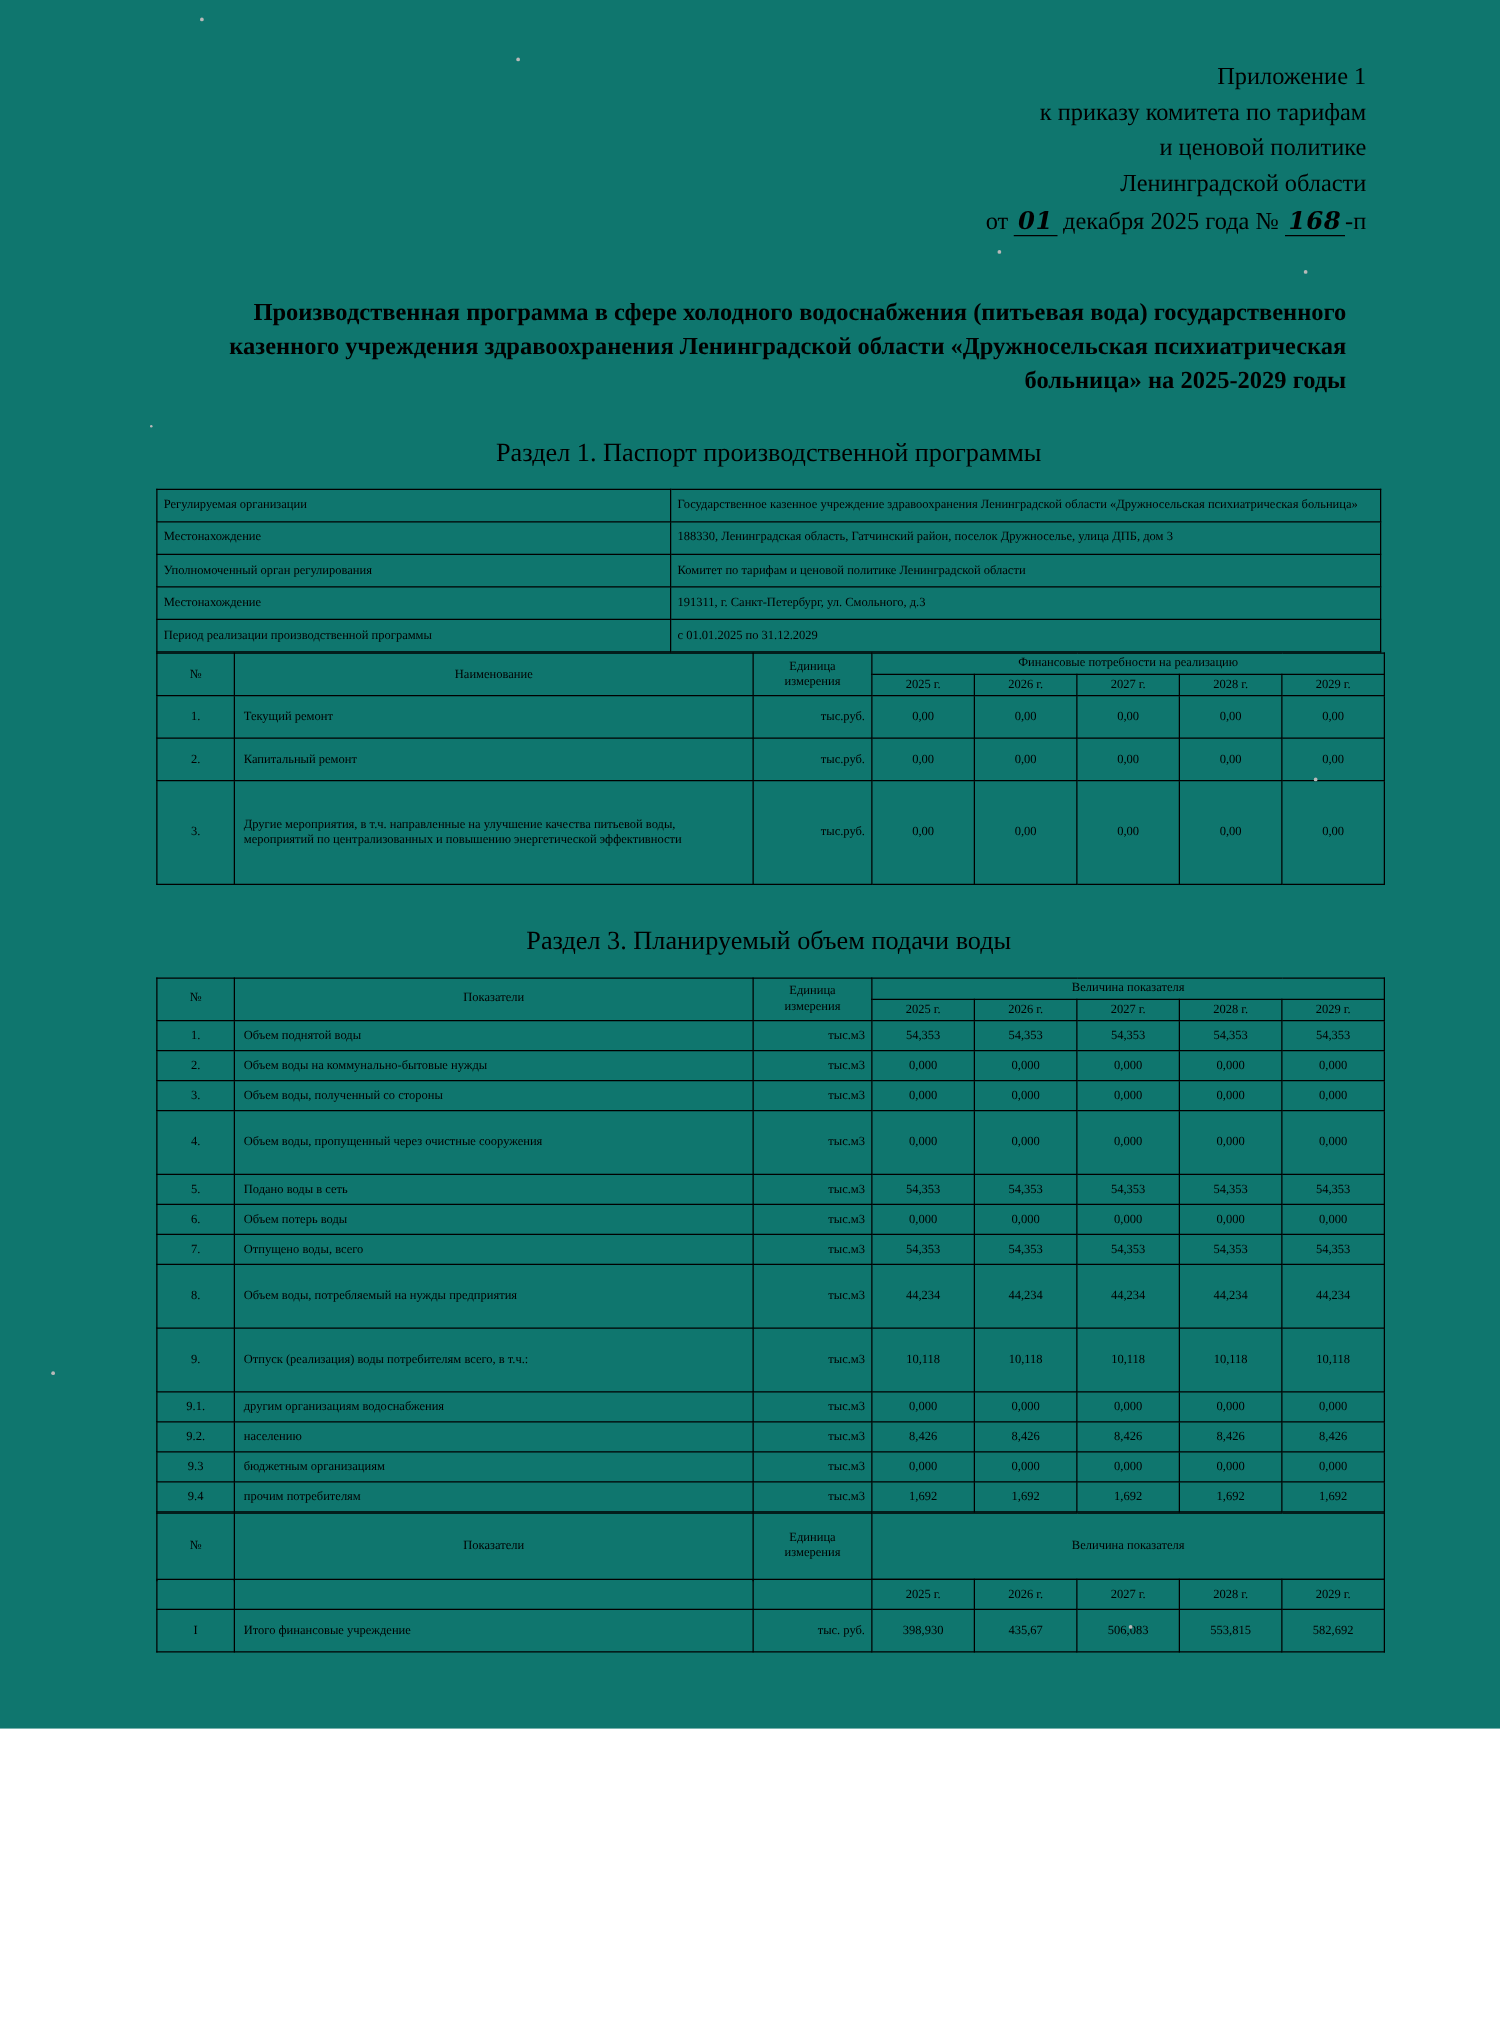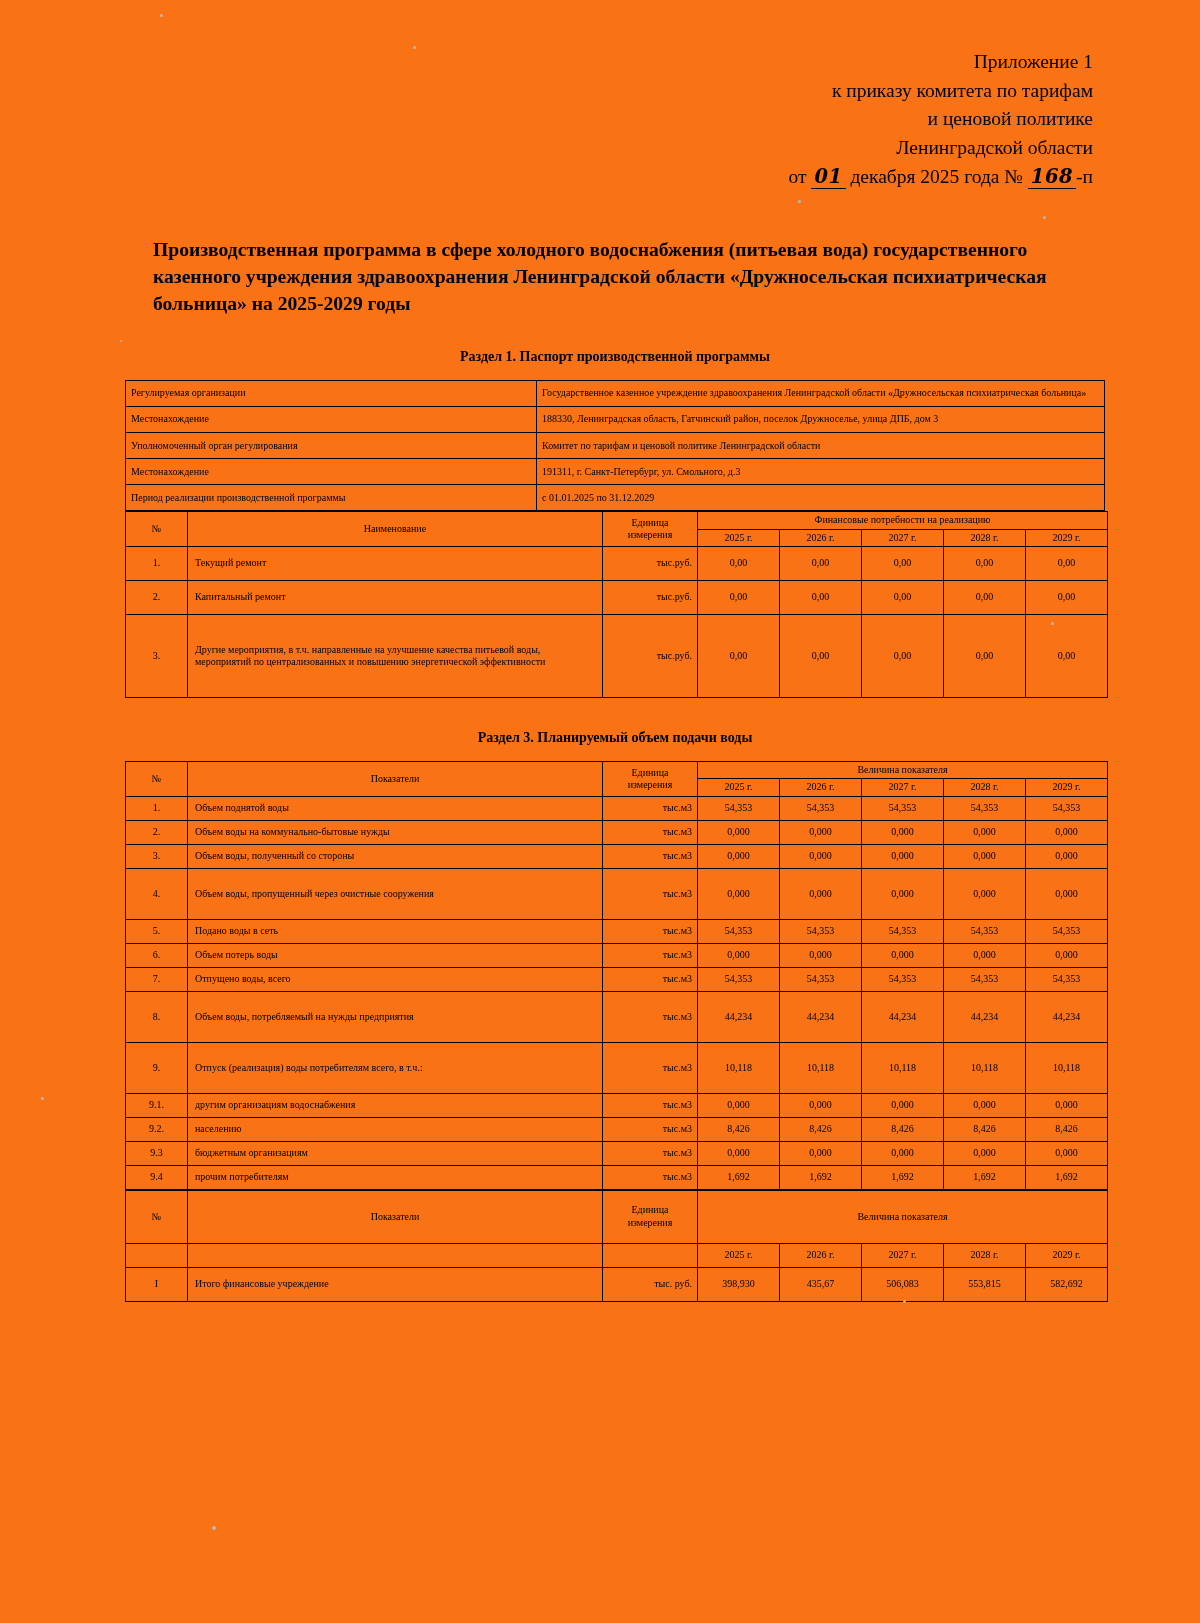--- a/index.html
+++ b/index.html
@@ -7,23 +7,23 @@
     padding: 0;
     background: #ffffff;
   }
   body {
     font-family: "Liberation Serif", "DejaVu Serif", serif;
     color: #000000;
   }
   .page {
     position: relative;
     width: 1200px;
-    height: 1623px;
+    height: 1383px;
     margin: 0 auto;
-    background: #f97316;
+    background: #0f766e;
     box-sizing: border-box;
     padding: 40px 95px 0 125px;
     overflow: hidden;
   }
   
   .speck {
     position: absolute;
     background: #b9b9b9;
     border-radius: 50%;
     pointer-events: none;
@@ -46,32 +46,32 @@
   .hw {
     font-family: "DejaVu Serif", serif;
     font-weight: bold;
     font-style: italic;
     border-bottom: 1.5px solid #000;
     padding: 0 3px;
     letter-spacing: 0.5px;
   }
 
   .title {
-    text-align: left;
+    text-align: right;
     font-size: 19.6px;
     font-weight: bold;
     line-height: 1.38;
     margin-top: 48px;
     padding: 0 28px;
   }
 
   .section-title {
     text-align: center;
-    font-size: 14px;
-    font-weight: bold;
+    font-size: 21px;
+    font-weight: normal;
     line-height: 1.4;
     margin-top: 30px;
     margin-bottom: 14px;
     padding: 0 8px;
   }
   .section-title.wide { padding: 0 4px; }
 
   table {
     border-collapse: collapse;
     width: 980px;

